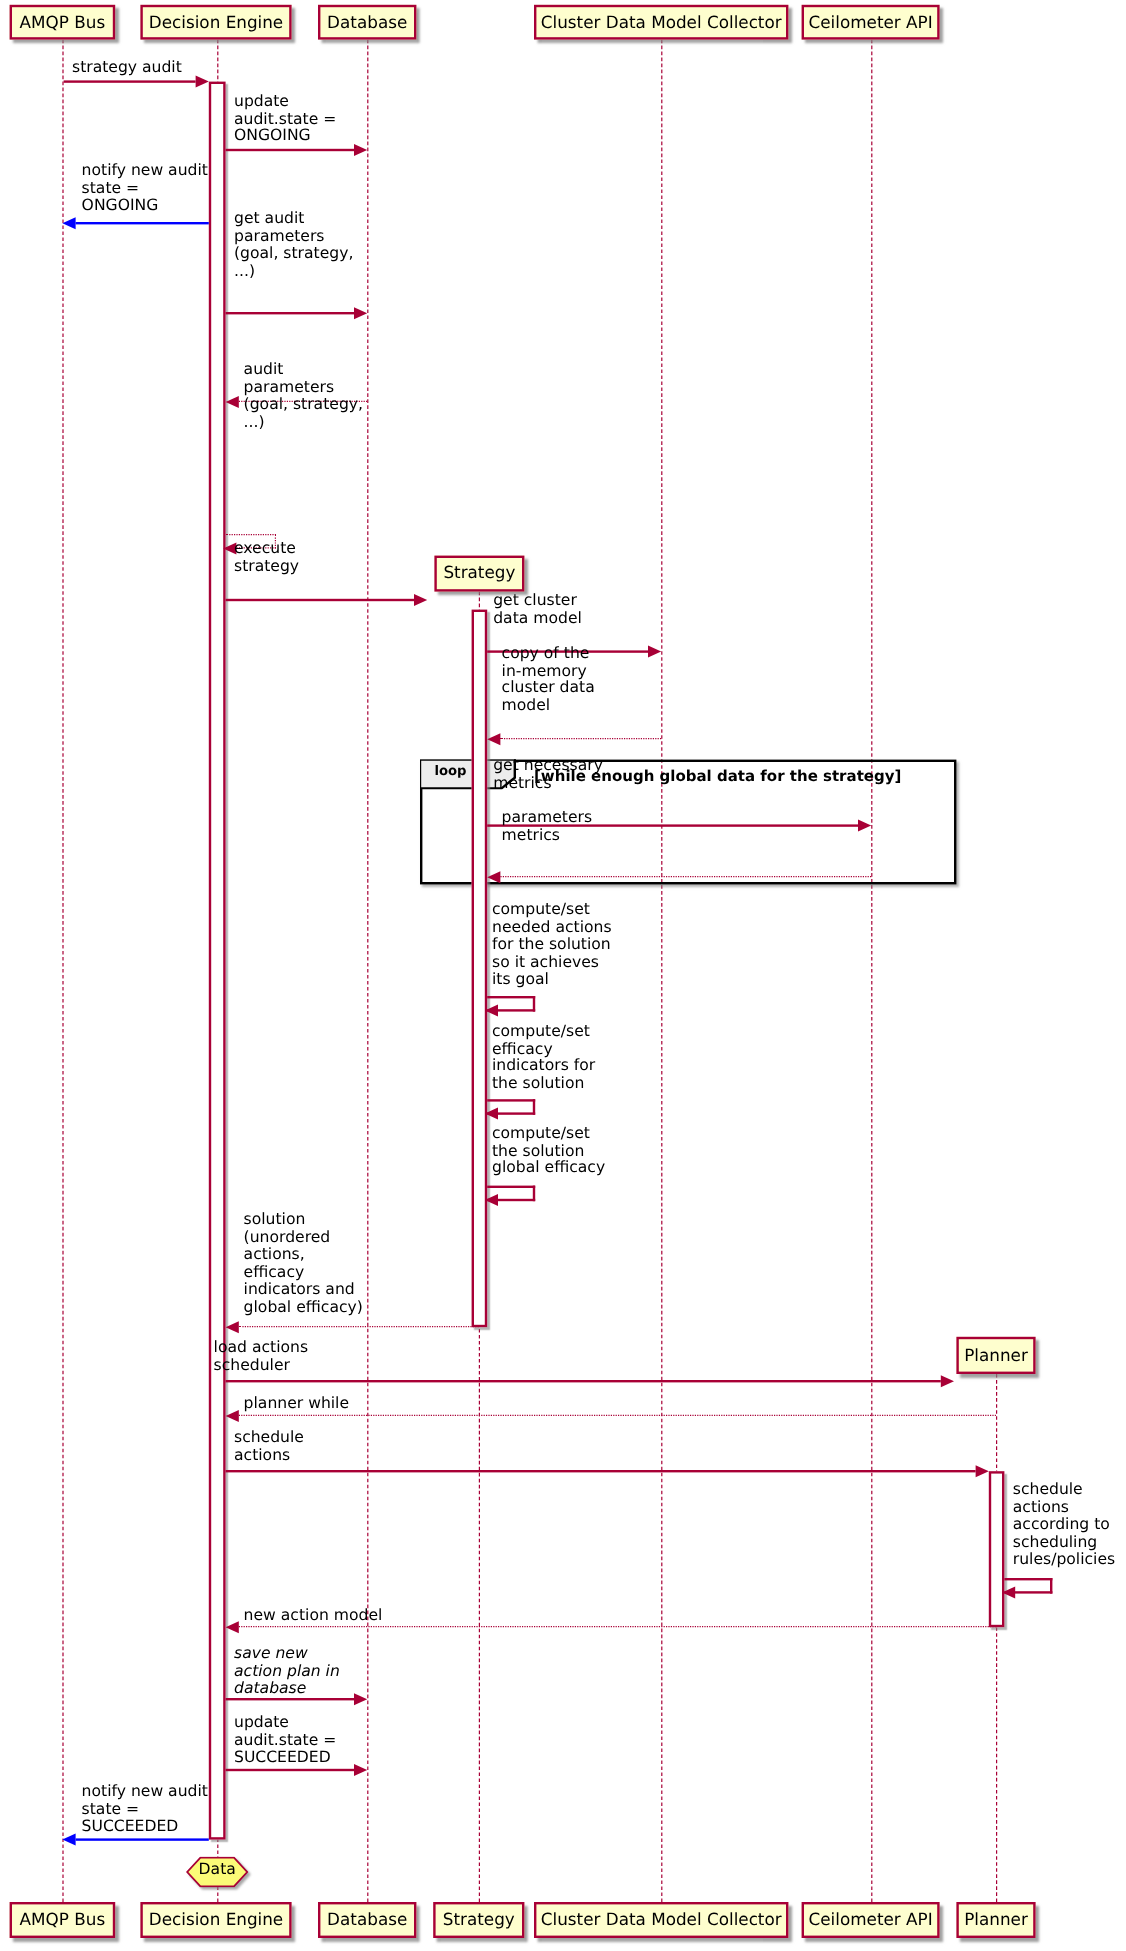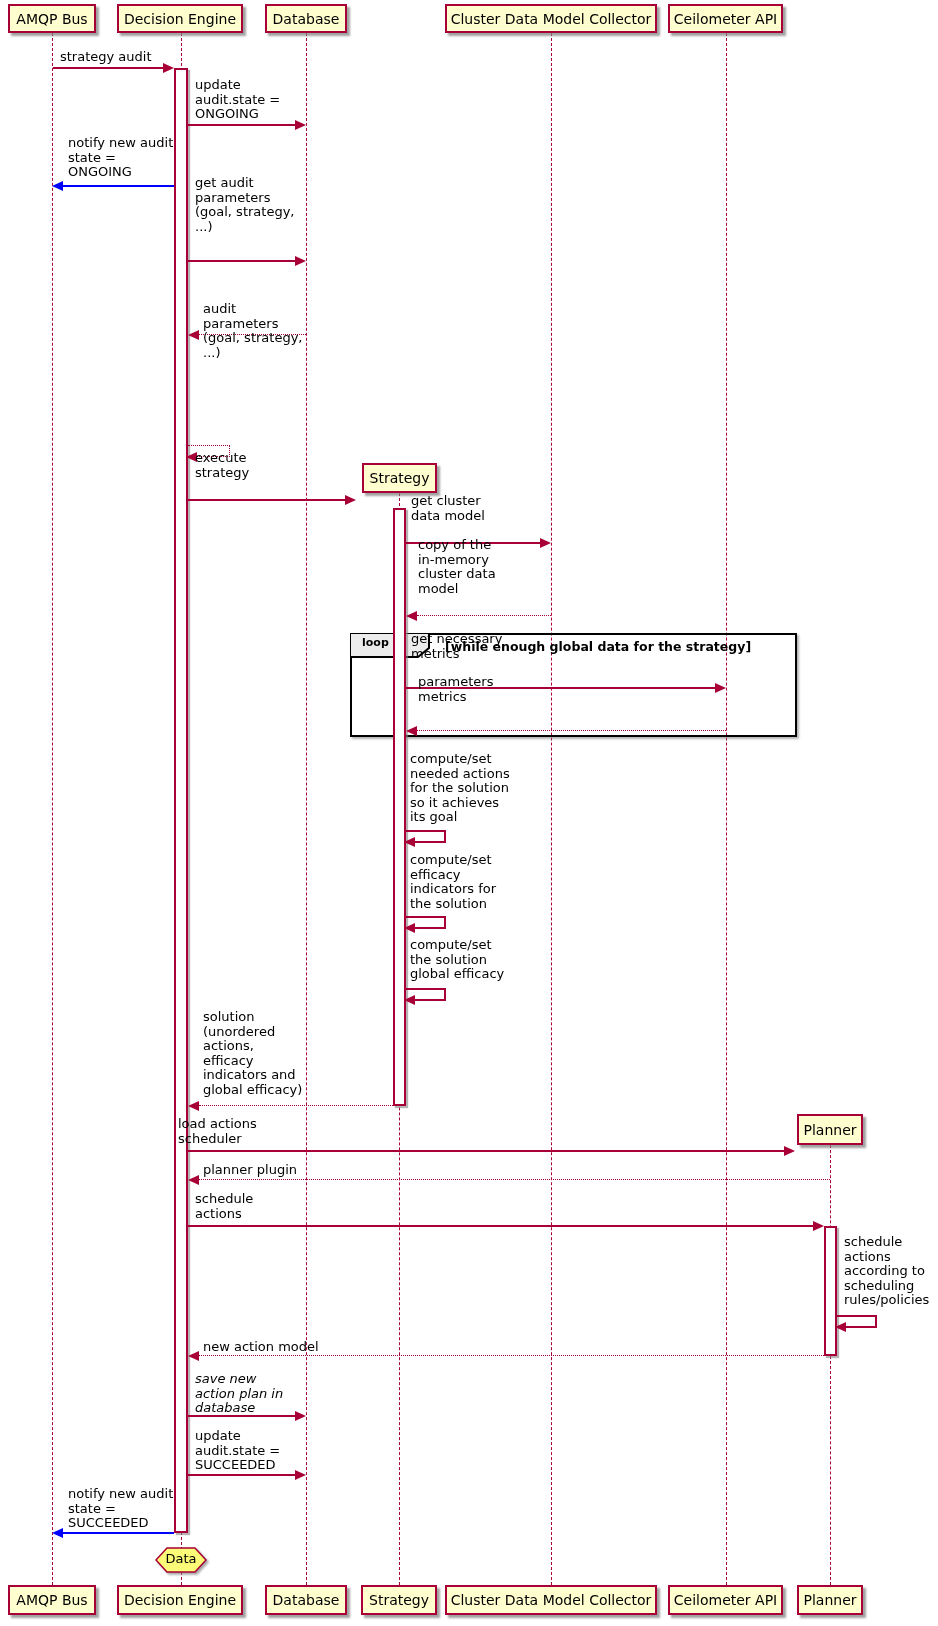--- a/index.html
+++ b/index.html
@@ -169,21 +169,21 @@
 the solution
 global efficacy</div>
   <div class="lbl" style="left:203px;top:1010px;">solution
 (unordered
 actions,
 efficacy
 indicators and
 global efficacy)</div>
   <div class="lbl" style="left:178px;top:1117px;">load actions
 scheduler</div>
-  <div class="lbl" style="left:203px;top:1163px;">planner plugin</div>
+  <div class="lbl" style="left:203px;top:1163px;">planner while</div>
   <div class="lbl" style="left:195px;top:1192px;">schedule
 actions</div>
   <div class="lbl" style="left:844px;top:1235px;">schedule
 actions
 according to
 scheduling
 rules/policies</div>
   <div class="lbl" style="left:203px;top:1340px;">new action model</div>
   <div class="lbl" style="left:195px;top:1372px;font-style:italic;">save new
 action plan in

